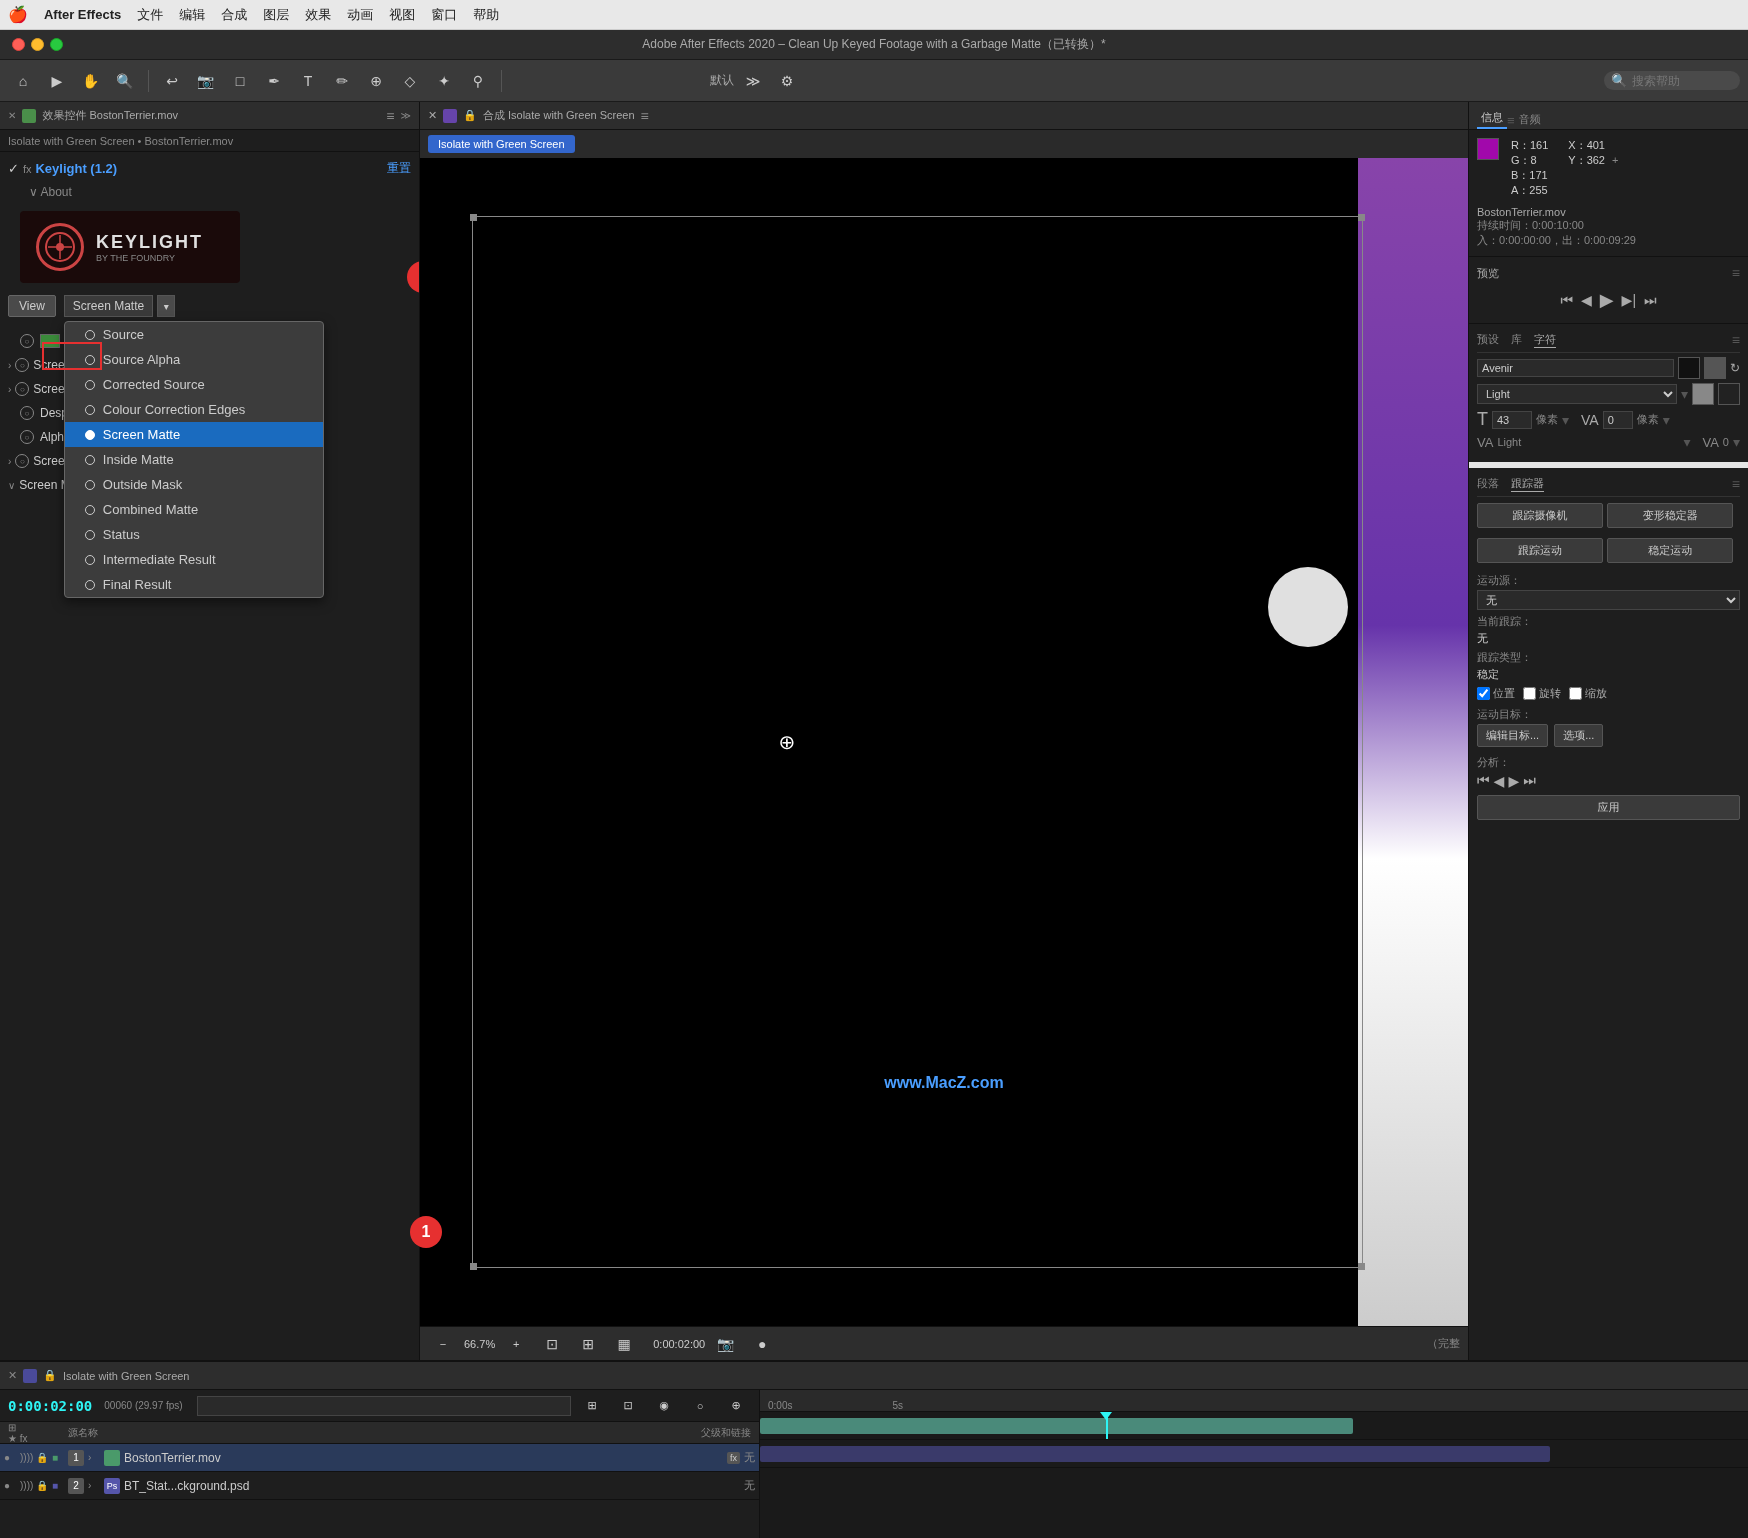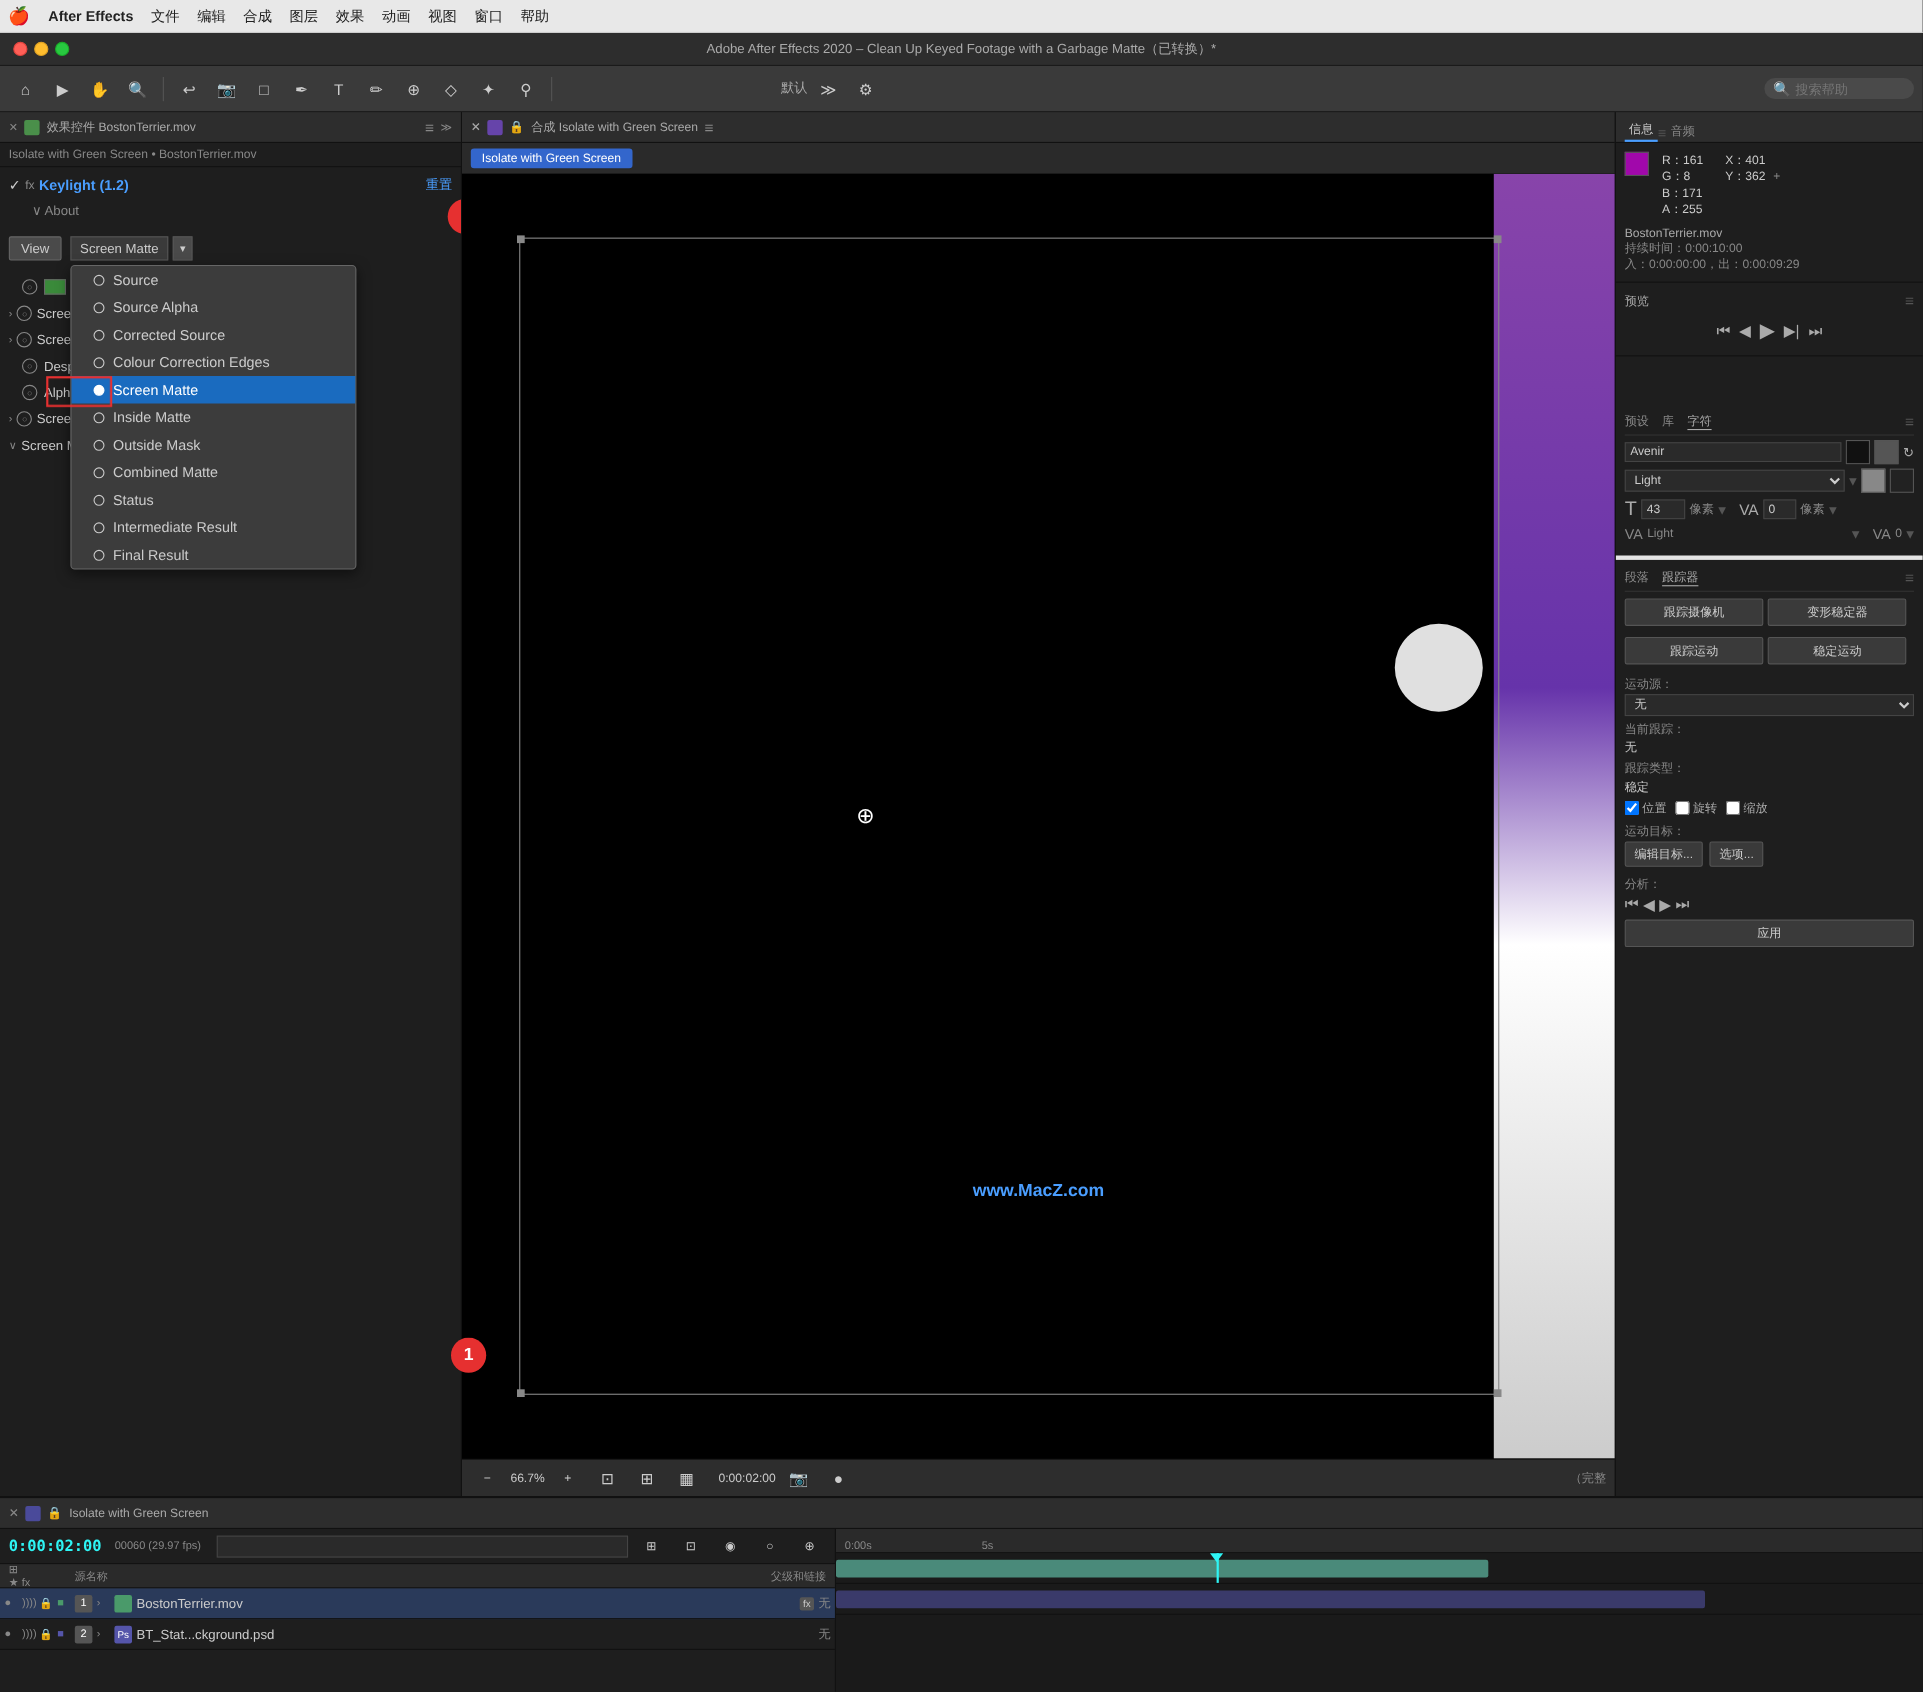--- a/index.html
+++ b/index.html
@@ -423,22 +423,21 @@
       display: flex;
       align-items: center;
       justify-content: center;
       gap: 8px;
       padding: 4px;
     }
     .preview-btn { background: none; border: none; color: #aaa; cursor: pointer; font-size: 14px; }
 
     .typography-section {
       padding: 8px;
-      border-bottom: 4px solid #e5e5e5;
-      margin-top: 43px;
+      border-bottom: 6px solid #e5e5e5;
     }
     .typo-row { display: flex; align-items: center; gap: 4px; margin-bottom: 4px; }
     .typo-input {
       background: #2a2a2a;
       border: 1px solid #444;
       color: #ccc;
       font-size: 11px;
       padding: 2px 4px;
       flex: 1;
     }
@@ -714,20 +713,34 @@
         <span class="effect-checkbox">✓</span>
         <span style="font-size:11px; color:#888;">fx</span>
         <span class="effect-name">Keylight (1.2)</span>
         <span class="effect-reset">重置</span>
       </div>
 
       <div class="about-section">
         <span>∨ <span>About</span></span>
       </div>
 
+      <div class="keylight-logo">
+        <div class="keylight-logo-icon">
+          <svg width="32" height="32" viewBox="0 0 32 32">
+            <circle cx="16" cy="16" r="14" fill="none" stroke="#cc4444" stroke-width="2"></circle>
+            <line x1="4" y1="16" x2="28" y2="16" stroke="#cc4444" stroke-width="1.5"></line>
+            <line x1="16" y1="4" x2="16" y2="28" stroke="#cc4444" stroke-width="1.5"></line>
+            <circle cx="16" cy="16" r="4" fill="#cc4444"></circle>
+          </svg>
+        </div>
+        <div>
+          <div style="font-size:18px; font-weight:bold; color:#e0e0e0; letter-spacing:2px;">KEYLIGHT</div>
+          <div style="font-size:9px; color:#888;">BY THE FOUNDRY</div>
+        </div>
+      </div>
 
       <div class="view-row" style="position:relative;">
         <button class="view-btn">View</button>
         <div class="view-dropdown-container">
           <span class="view-dropdown-label">Screen Matte</span>
           <div class="view-dropdown-arrow">▾</div>
 
           <div class="dropdown-menu">
             <div class="dropdown-item">
               <span class="radio-dot"></span>

